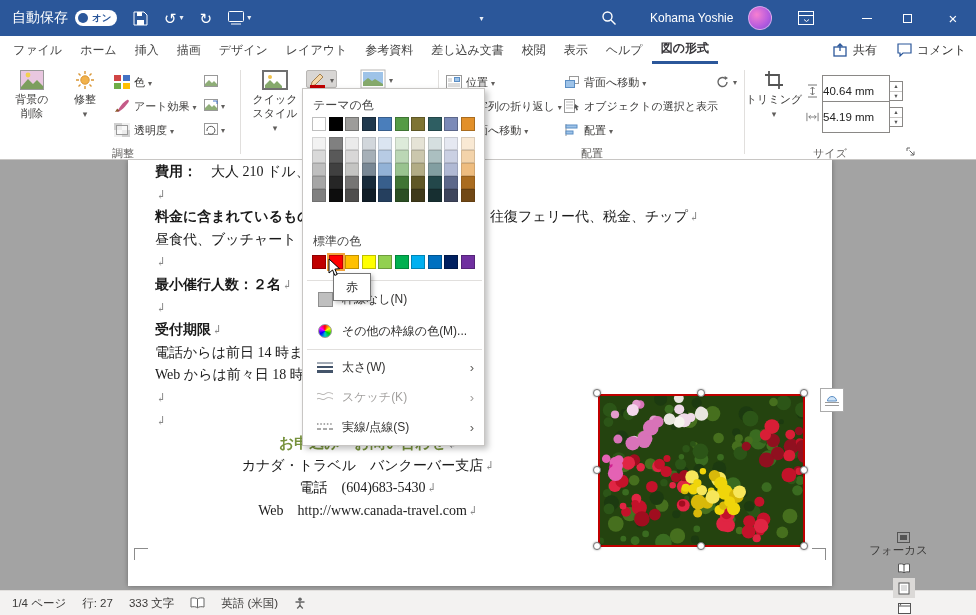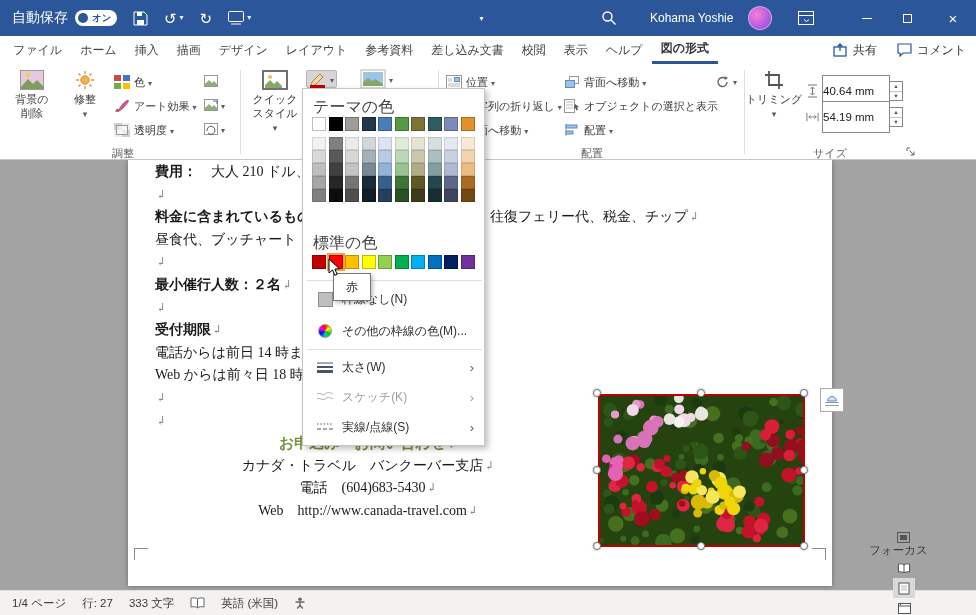--- a/index.html
+++ b/index.html
@@ -67,21 +67,21 @@
 .frag{position:absolute;left:335px;top:0;font-weight:normal;color:#1a1a1a;}
 #pic-frame{position:absolute;left:470px;top:234px;width:207px;height:153px;border:2px solid #C00000;background:#24430F;}
 .handle{position:absolute;width:8px;height:8px;border-radius:50%;background:#fff;border:1px solid #777;box-shadow:0 0 2px rgba(0,0,0,.4);}
 #layout-opts{position:absolute;left:692px;top:228px;width:24px;height:24px;background:#fff;border:1px solid #ABABAB;display:flex;align-items:center;justify-content:center;}
 .corner{position:absolute;width:14px;height:12px;}
 .corner.l{border-top:1px solid #8C8C8C;border-left:1px solid #8C8C8C;}
 .corner.r{border-top:1px solid #8C8C8C;border-right:1px solid #8C8C8C;}
 
 
 #border-menu{position:absolute;left:302px;top:88px;width:183px;height:358px;background:#fff;border:1px solid #C8C6C4;box-shadow:3px 3px 6px rgba(0,0,0,.25);z-index:60;font-size:12px;color:#323130;}
-.menu-sec-label{position:absolute;left:10px;font-size:16px;color:#444;}
+.menu-sec-label{position:absolute;left:10px;font-size:12px;color:#444;}
 #theme-grid{position:absolute;left:9px;top:28px;display:flex;gap:2.5px;}
 .pal-col{width:14px;}
 .sw{width:14px;height:14px;border:1px solid rgba(0,0,0,.25);}
 .var-stack{margin-top:6px;}
 .sw.var{height:13px;border:1px solid rgba(0,0,0,.12);}
 #std-row{position:absolute;left:9px;top:166px;display:flex;gap:2.5px;}
 .sw.hl{outline:2px solid #F2A43C;outline-offset:0;}
 .menu-sep{position:absolute;left:4px;width:175px;height:1px;background:#E1DFDD;}
 .menu-item{position:absolute;left:1px;width:180px;height:28px;display:flex;align-items:center;}
 .mi-icon{width:26px;margin-left:8px;display:flex;justify-content:center;}

